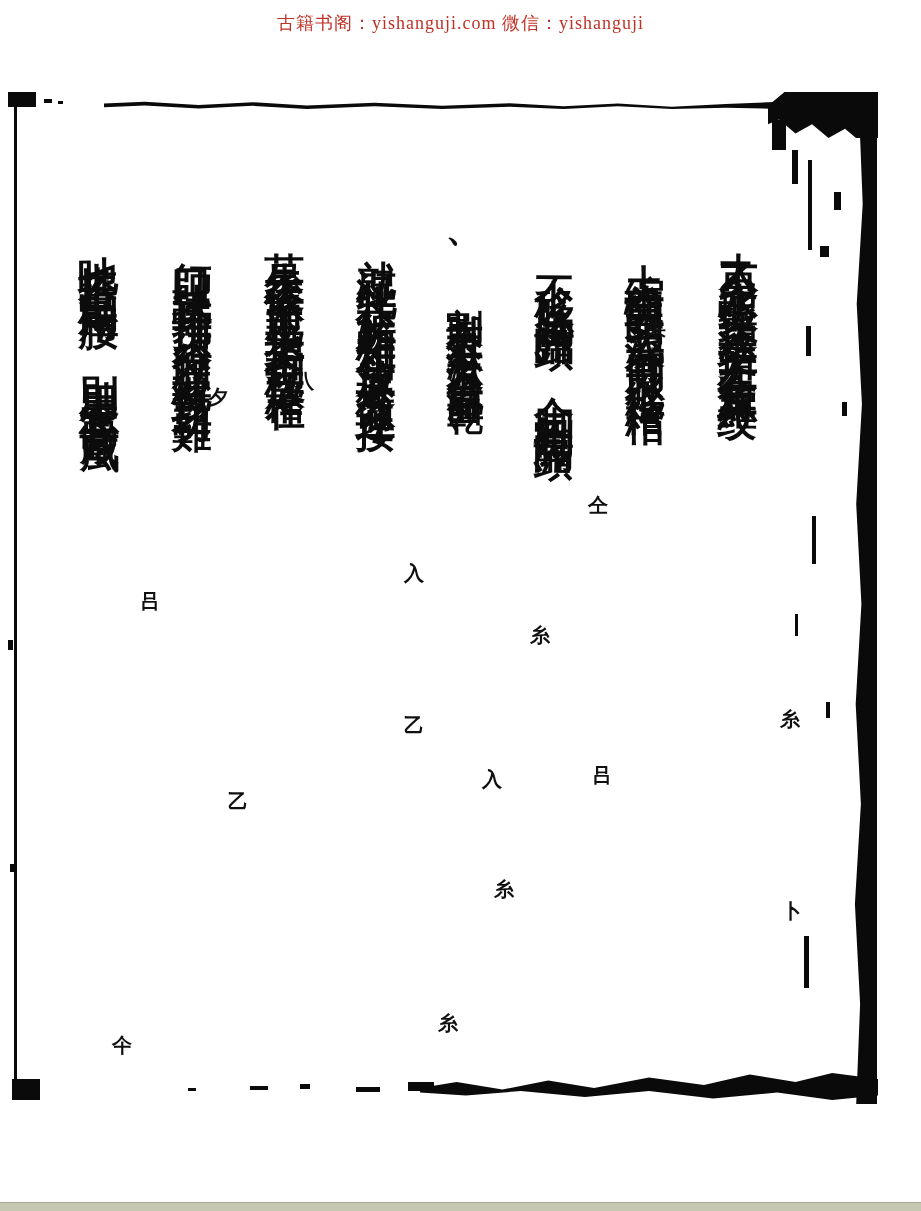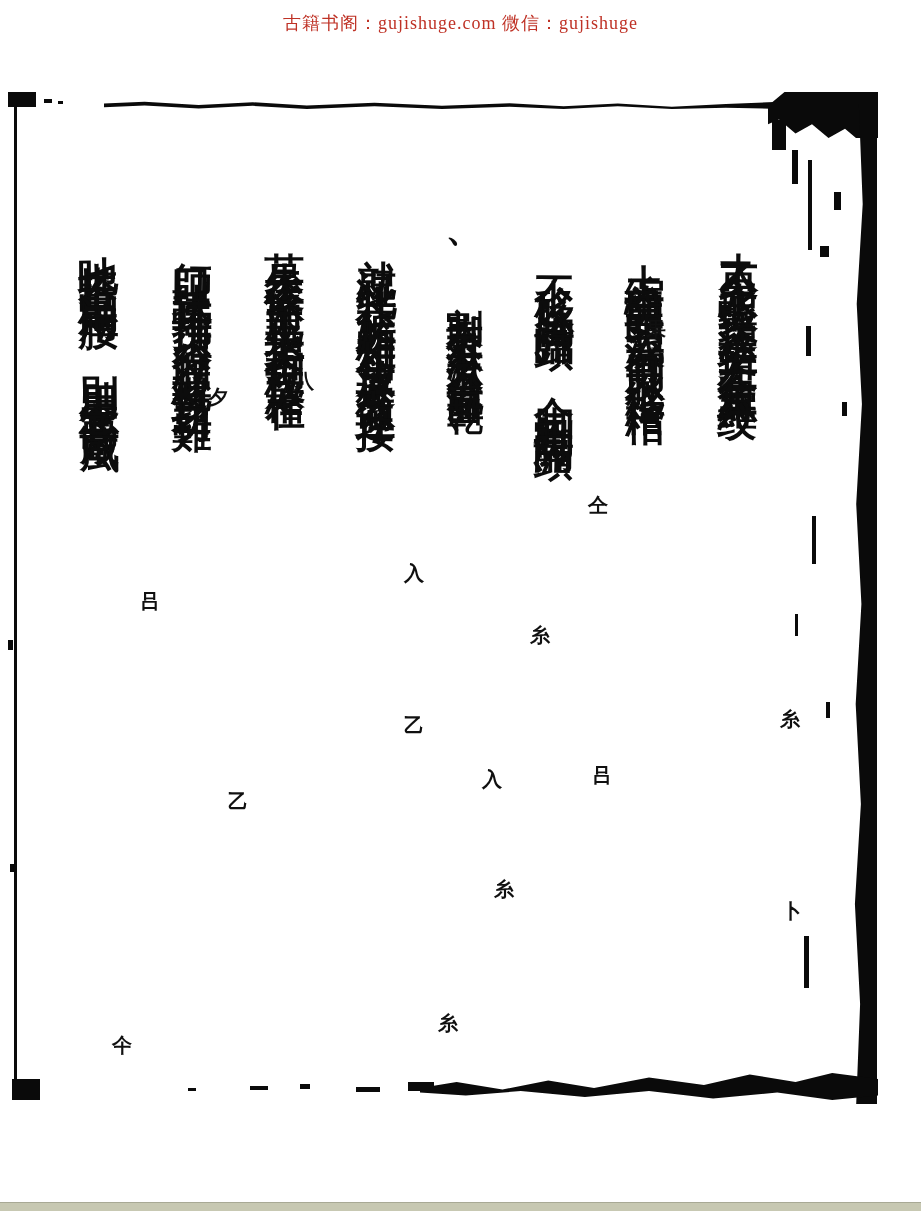--- a/index.html
+++ b/index.html
@@ -70,21 +70,21 @@
   
   .footer-strip{position:absolute;left:0;top:1154px;width:921px;height:9px;
                 background:#c7c8b2;border-top:1px solid #a8a995;}
 </style>
 </head>
 <body>
 
 <div class="stage">
 
   <div class="site-header">
-    <span class="watermark" style="color: rgb(191, 50, 38);">古籍书阁：gujishuge.com 微信：gujishuge</span>
+    <span class="watermark" style="color: rgb(191, 50, 38);">古籍书阁：yishanguji.com 微信：yishanguji</span>
   </div>
 
   <div class="scan">
 
     <div class="ink corner-tl"></div>
     <div class="ink left-line"></div>
     <div class="ink corner-bl"></div>
     <div class="ink top-edge"></div>
     <div class="ink top-right-blob"></div>
     <div class="ink right-bar"></div>

